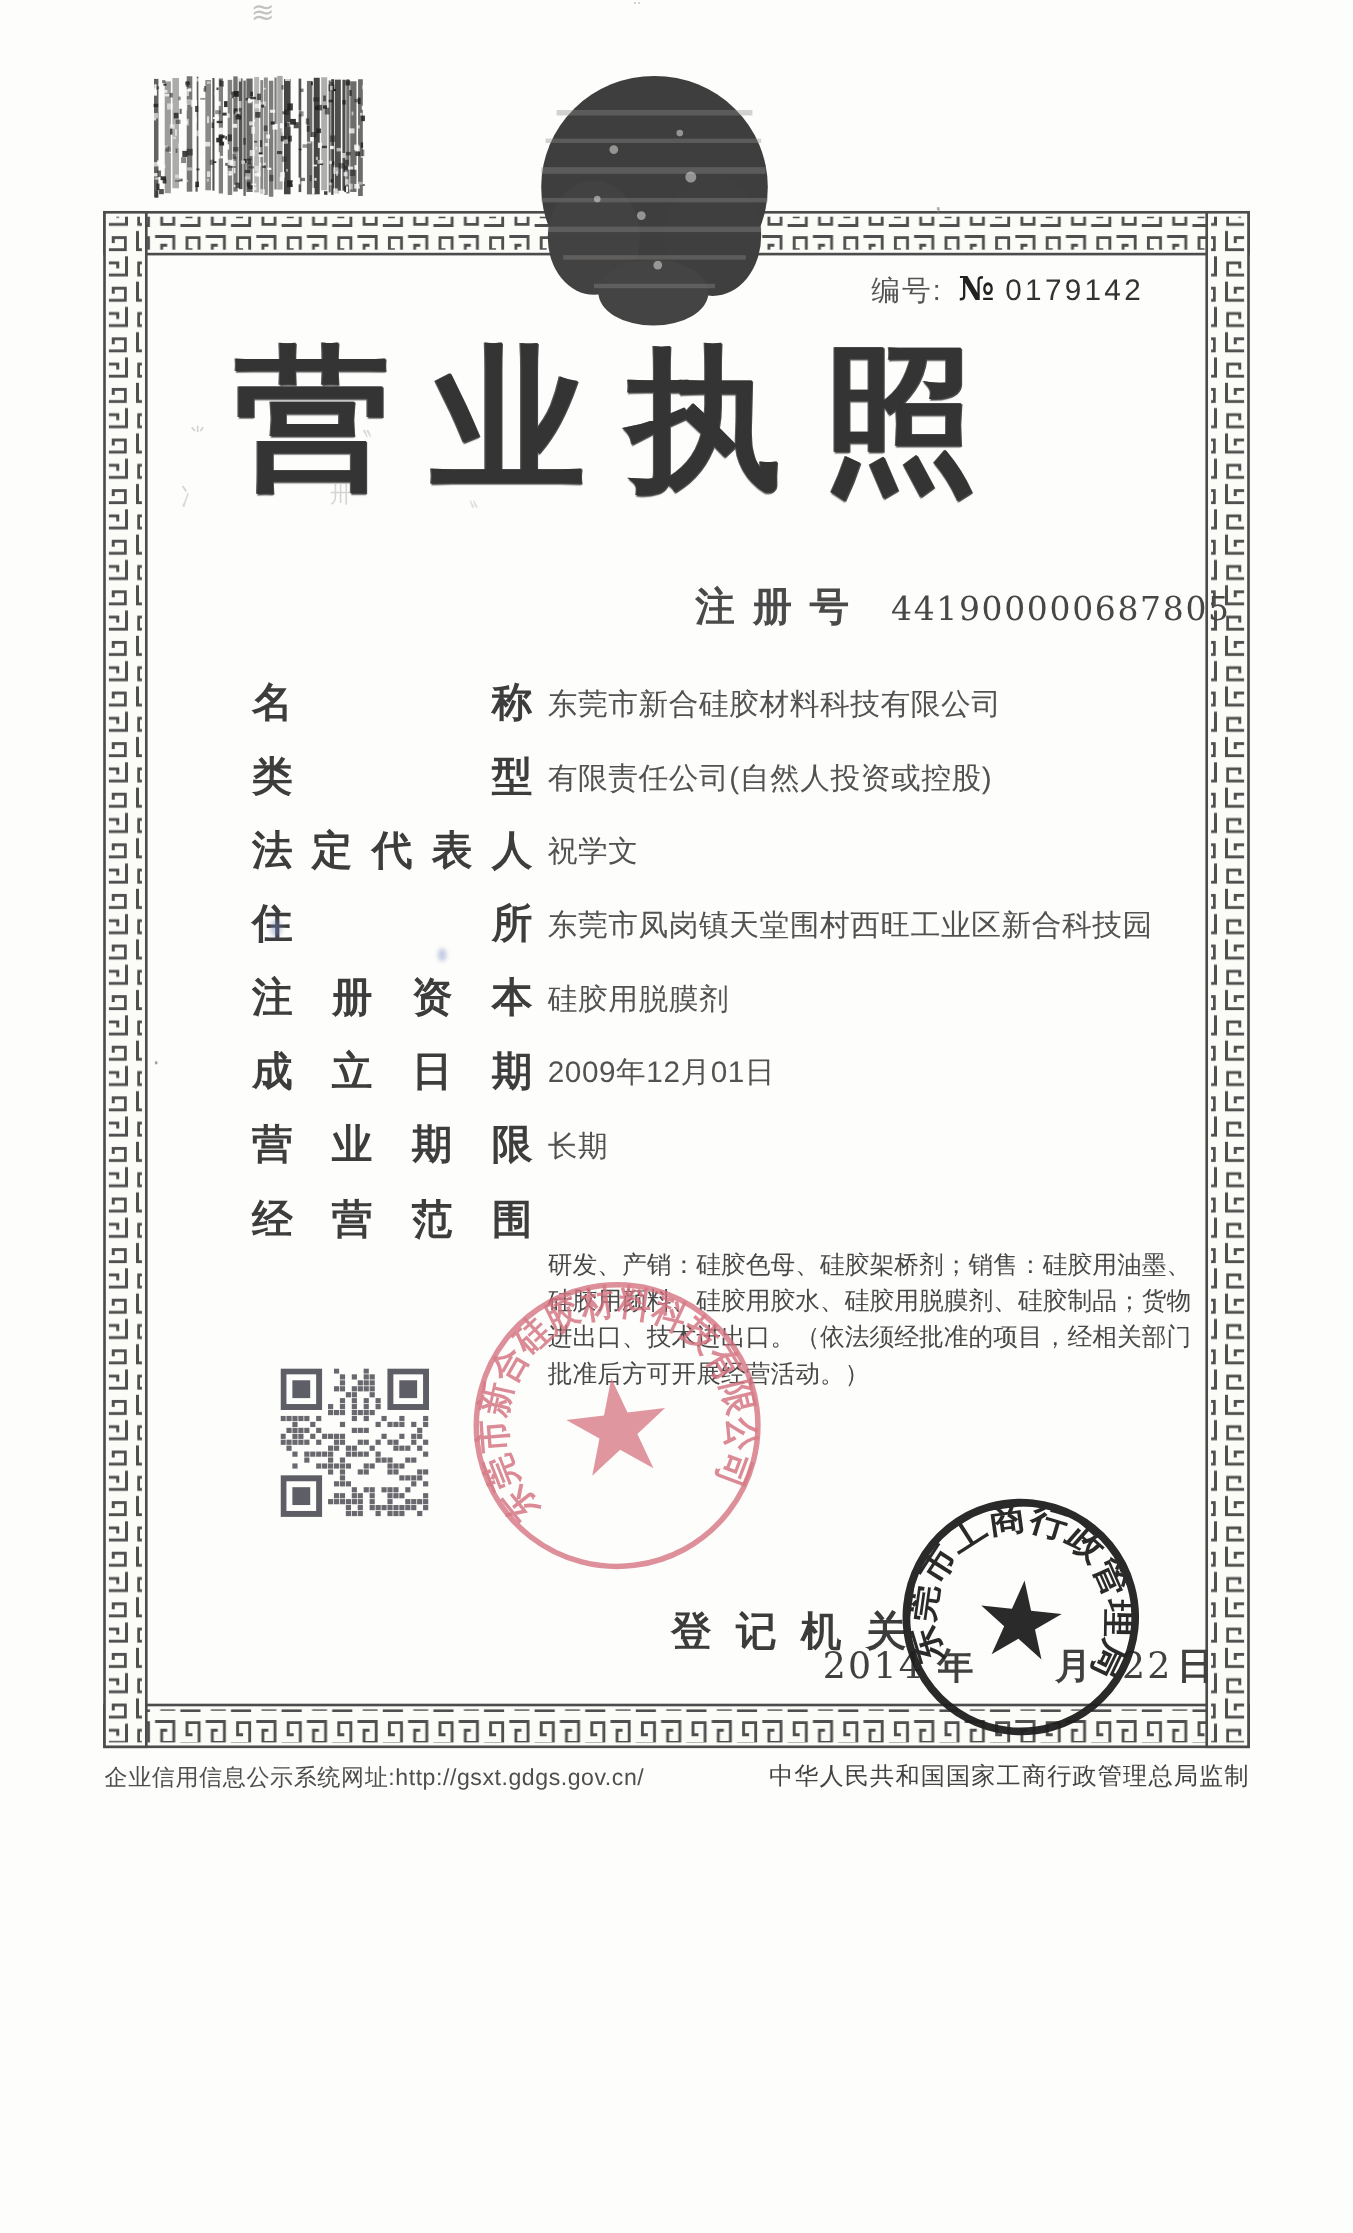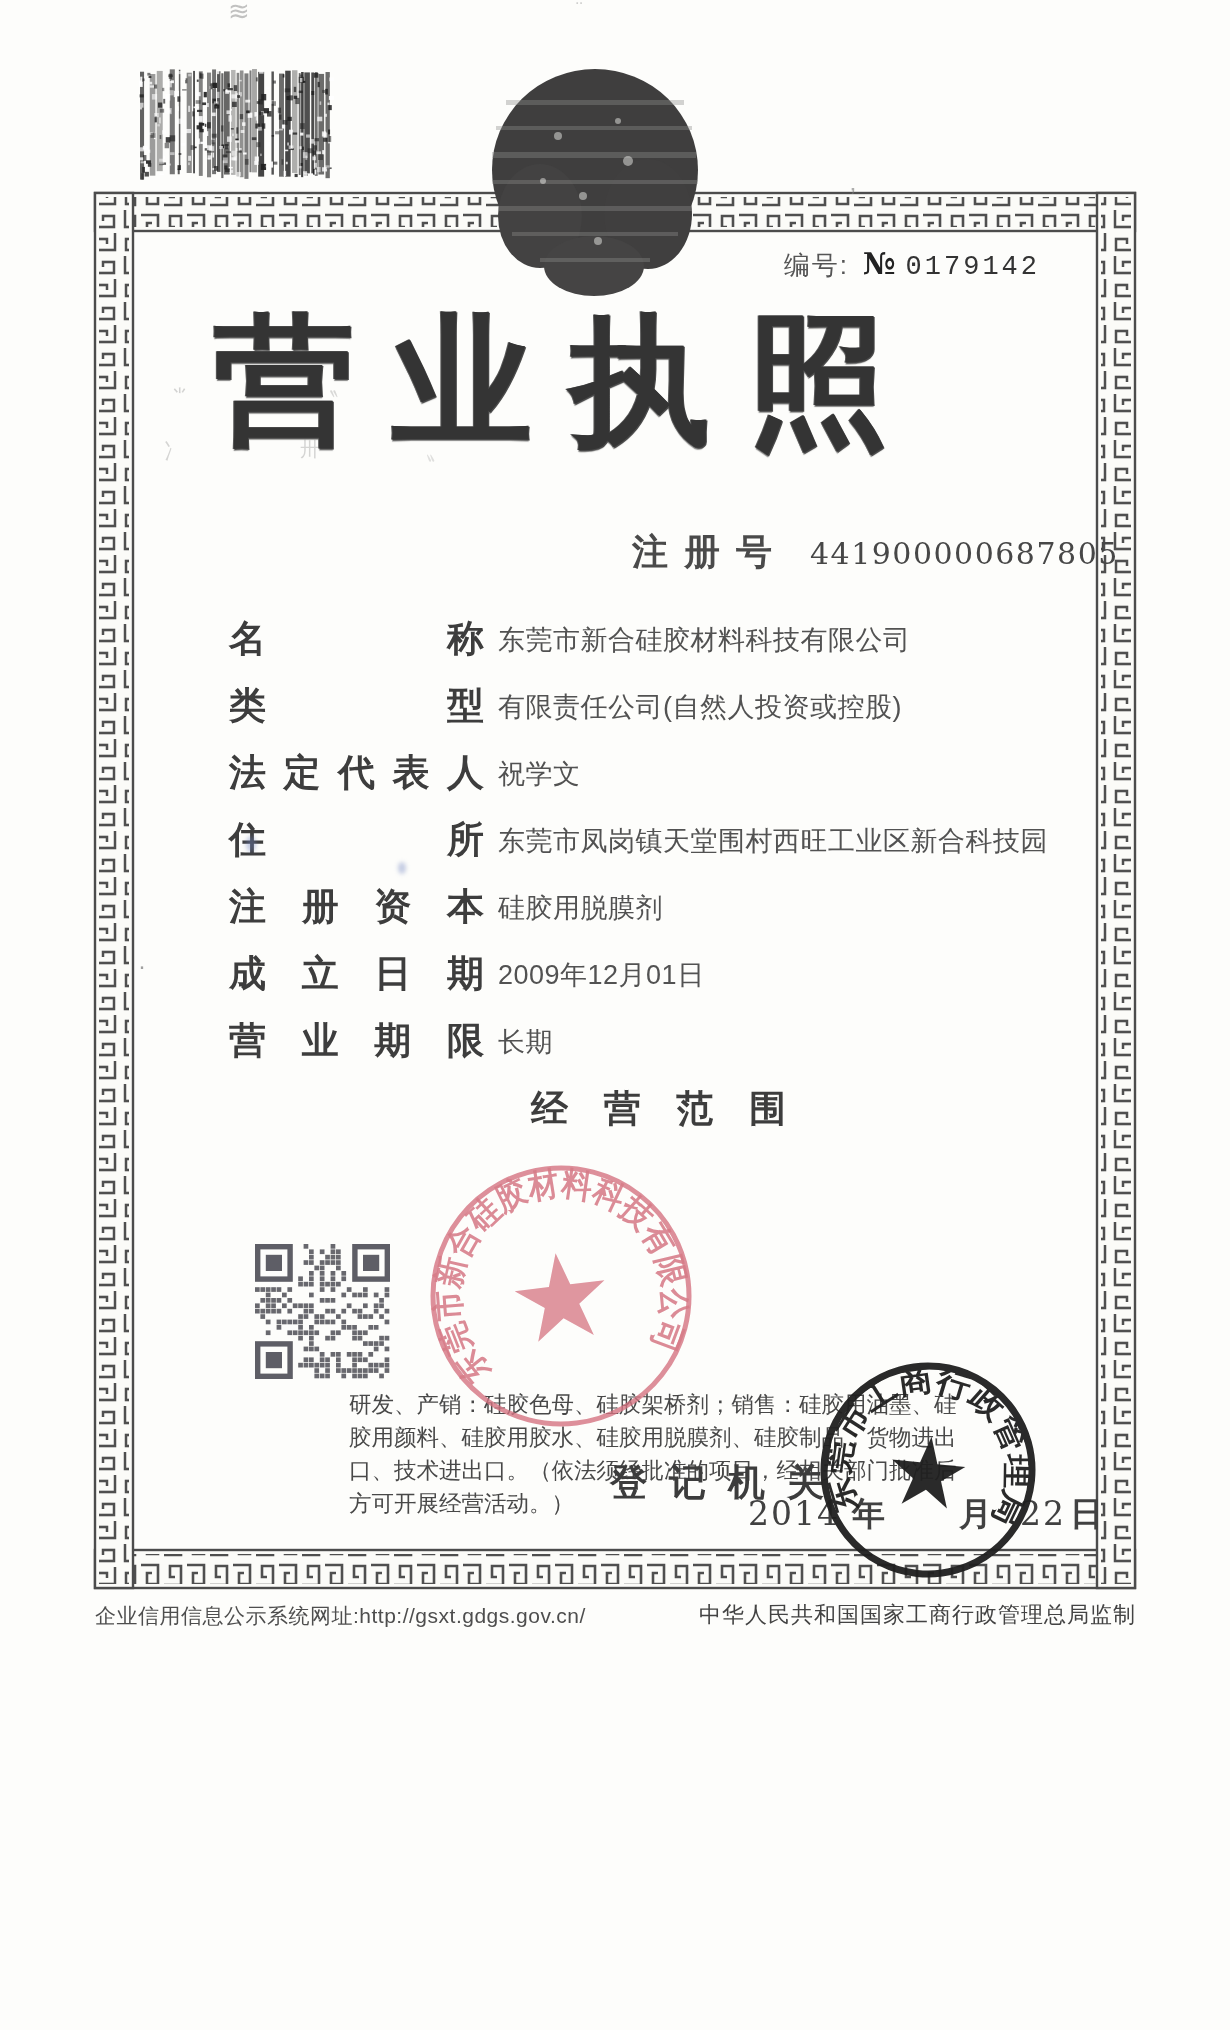--- a/index.html
+++ b/index.html
@@ -13,37 +13,37 @@
 
   
   .barcode{left:138px;top:64px;width:196px;height:118px;}
 
   
   .emblem{left:478px;top:66px;width:232px;height:232px;}
 
   
   .serial{left:640px;top:246px;width:400px;text-align:right;color:#555;font-size:26px;letter-spacing:2px;white-space:nowrap;}
   .serial .no-sign{font-family:"DejaVu Serif",serif;font-weight:bold;font-size:30px;color:#222;margin:0 8px 0 14px;}
-  .serial .no-digits{font-family:Liberation Mono, monospace;font-size:27px;color:#333;letter-spacing:3px;text-align:center;}
+  .serial .no-digits{font-family:Liberation Sans, sans-serif;font-size:27px;color:#333;letter-spacing:3px;text-align:center;}
 
   
   .title{left:95px;top:300px;width:1040px;text-align:center;font-size:140px;line-height:1.15;
          font-weight:900;color:#343434;letter-spacing:38px;padding-right:0;
          text-shadow:1px 1px 0 #4a4a4a,-1px 0 0 #5a5a5a,0 2px 1px rgba(40,40,40,.55);
          transform:translateX(-45px);}
 
   
   .regno{left:600px;top:528px;display:flex;align-items:baseline;white-space:nowrap;}
   .regno .rlabel{font-size:36px;font-weight:bold;color:#4a4a4a;letter-spacing:16px;margin-left:32px;}
   .regno .rvalue{font-family:"DejaVu Serif",serif;font-size:30px;color:#474747;letter-spacing:1.5px;margin-left:22px;}
 
   
   .fields{left:208px;top:606px;width:880px;display:flex;flex-direction:column;}
   .row{display:flex;align-items:center;height:67px;}
-  .row.scope{align-items:center;height:auto;margin-top:14px;flex-direction:column;}
+  .row.scope{align-items:flex-start;height:auto;margin-top:14px;}
   .flabel{width:255px;flex:0 0 255px;font-size:37px;font-weight:bold;color:#3d3d3d;
           text-align:justify;text-align-last:justify;line-height:1.1;margin-left:21px;}
   .fvalue{margin-left:14px;font-size:27px;color:#525252;white-space:nowrap;letter-spacing:.5px;}
   .row.scope .fvalue{white-space:normal;width:612px;font-size:22.5px;line-height:1.47;color:#484848;letter-spacing:0;margin-top:44px;}
 
   
   .qr{left:255px;top:1244px;width:140px;height:140px;}
 
   
   .company-seal{left:425px;top:1160px;width:272px;height:272px;opacity:.92;}

